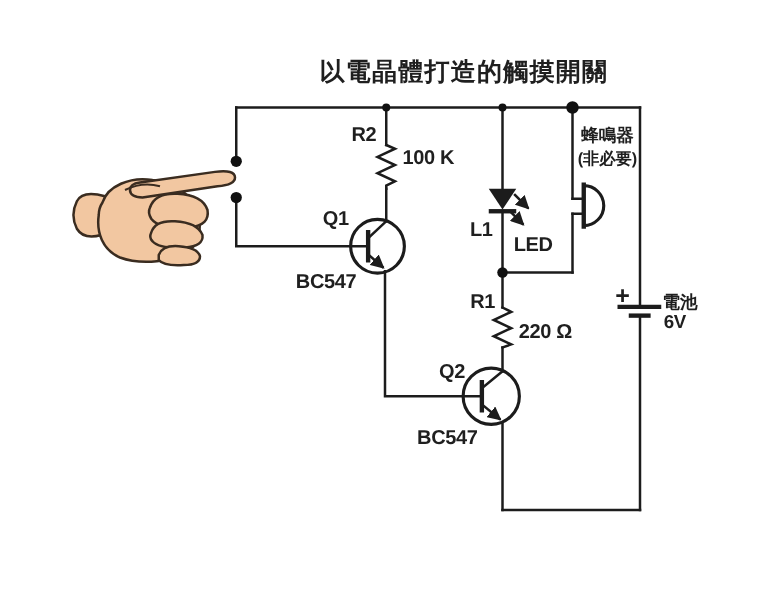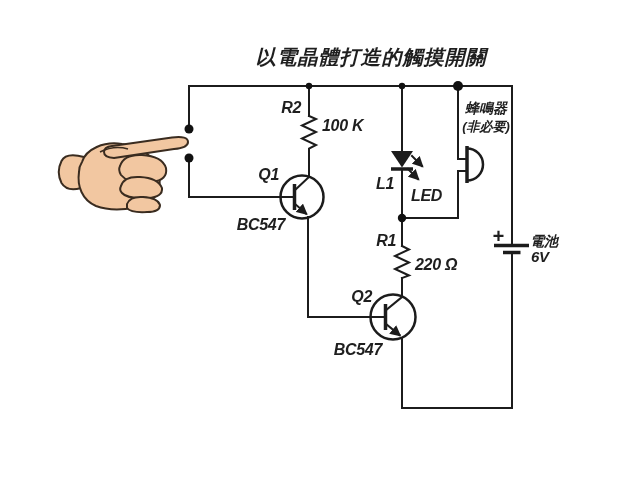--- a/index.html
+++ b/index.html
@@ -1,19 +1,18 @@
 <!DOCTYPE html>
 <html><head>
 <meta charset="utf-8">
 <style>
   html,body{margin:0;padding:0;background:#ffffff;}
   .stage{
     position:relative;width:620px;height:483px;background:#ffffff;overflow:hidden;
     font-family:"Liberation Sans", sans-serif;
-    font-style:italic;
   }
   svg{display:block;}
   text{
     font-family:"Liberation Sans","DejaVu Sans",sans-serif;
     fill:#1f1f1f;
   }
   .lbl{font-size:16px;font-weight:700;letter-spacing:-0.3px;}
   .lbl-cjk{font-size:14px;font-weight:700;}
   .lbl-cjk-sm{font-size:13px;font-weight:700;}
   .title{font-size:20px;font-weight:700;letter-spacing:1px;}

